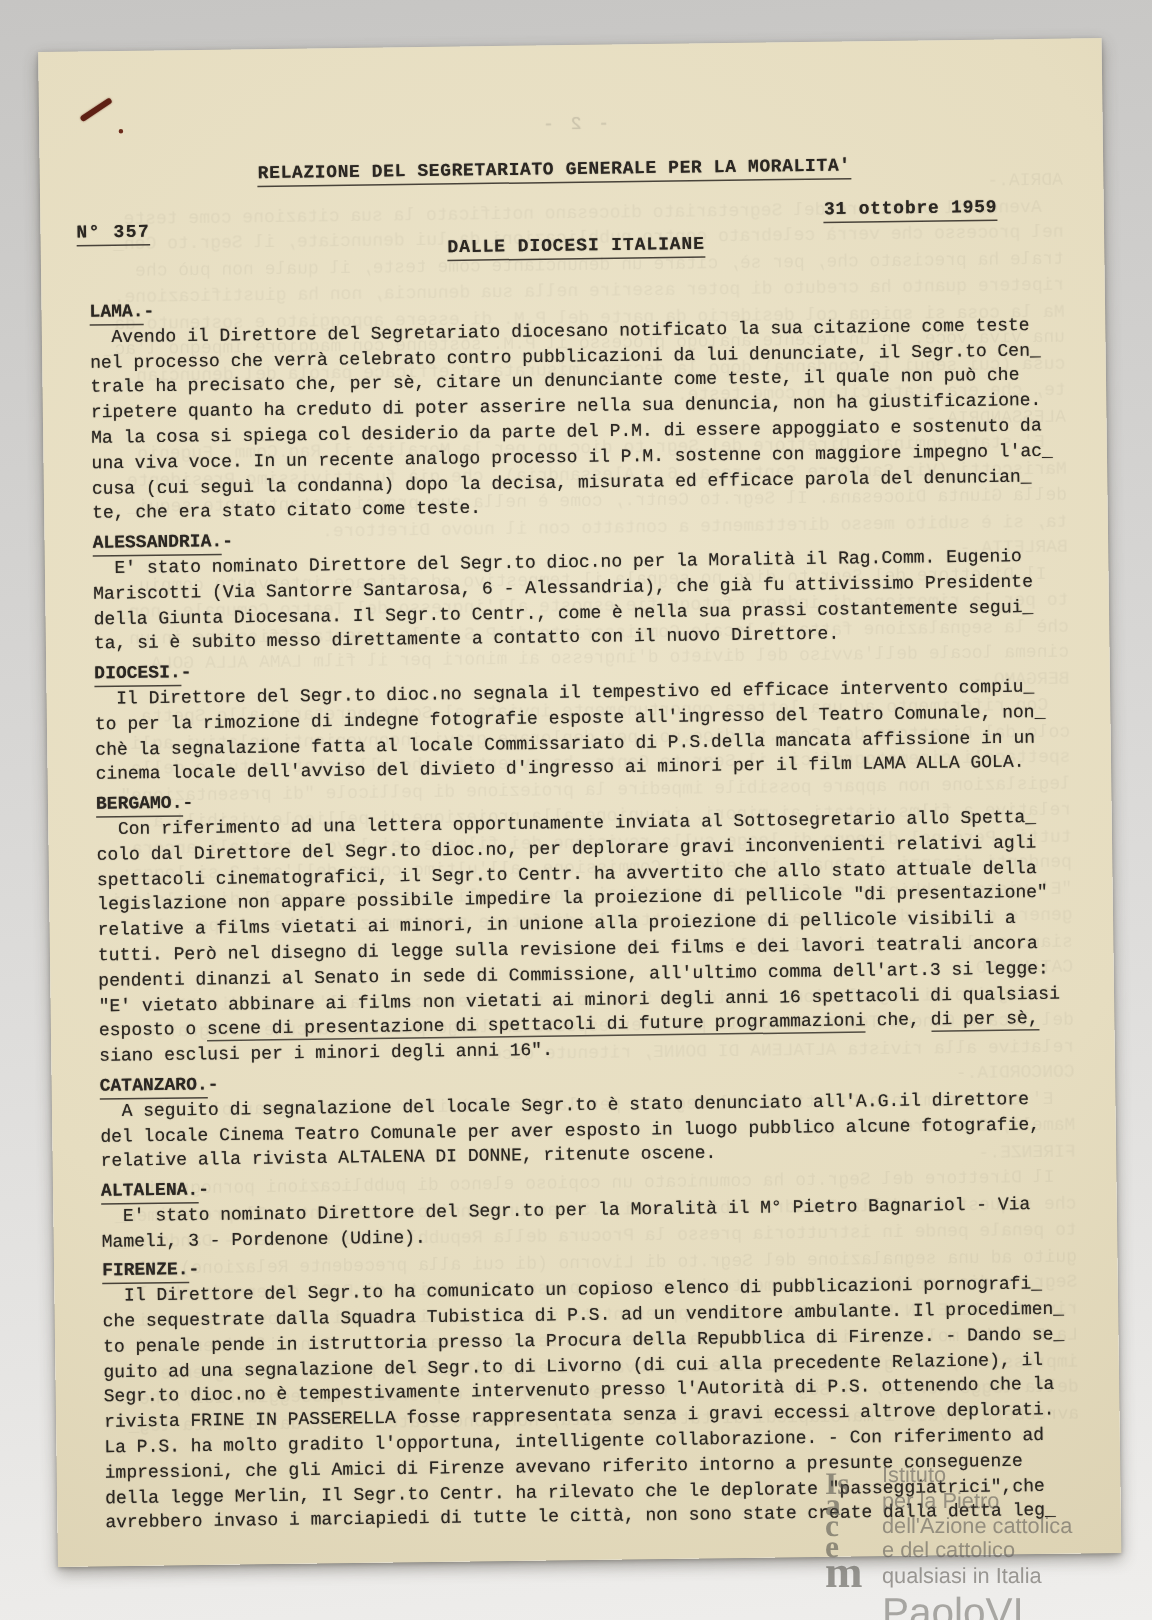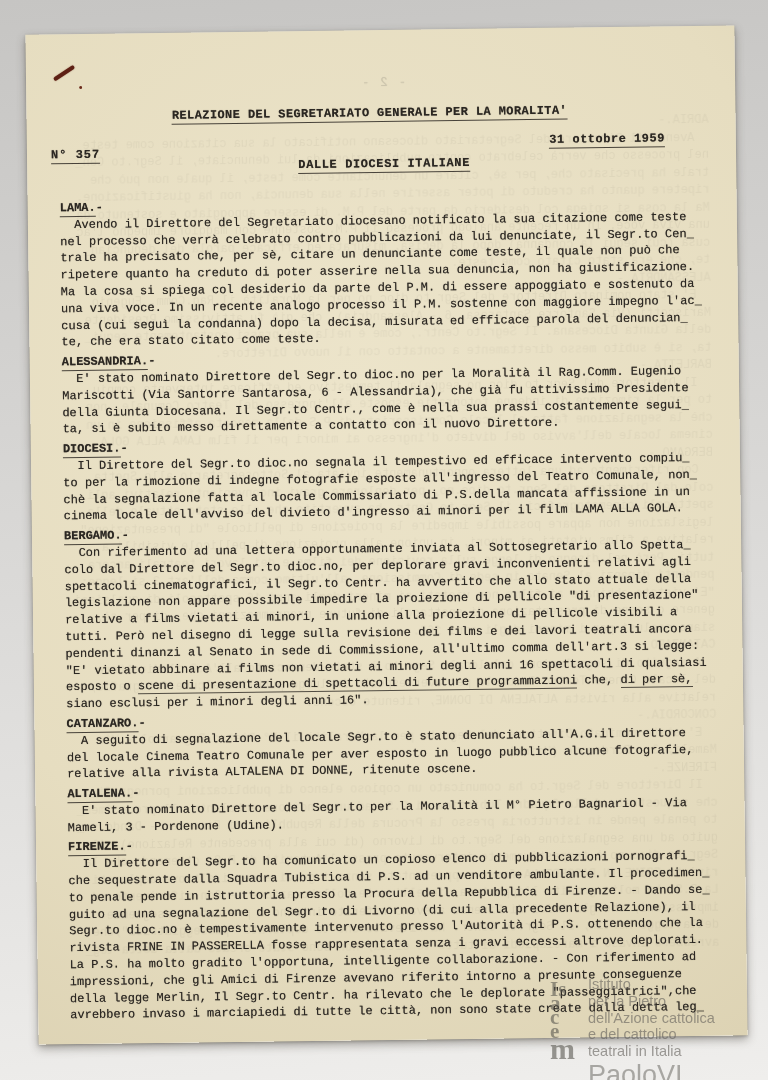--- a/index.html
+++ b/index.html
@@ -122,17 +122,17 @@
         <div>a</div>
         <div>c</div>
         <div>e</div>
         <div>m</div>
       </div>
     <div class="wm-text" id="wm-text">
         <div>Istituto</div>
         <div>per la Pietro</div>
         <div>dell'Azione cattolica</div>
         <div>e del cattolico</div>
-        <div>teatrali in Italia</div>
+        <div>qualsiasi in Italia</div>
         <div class="wm-brand">PaoloVI</div>
       </div>
   </div>
 </div>
 
 </body></html>

